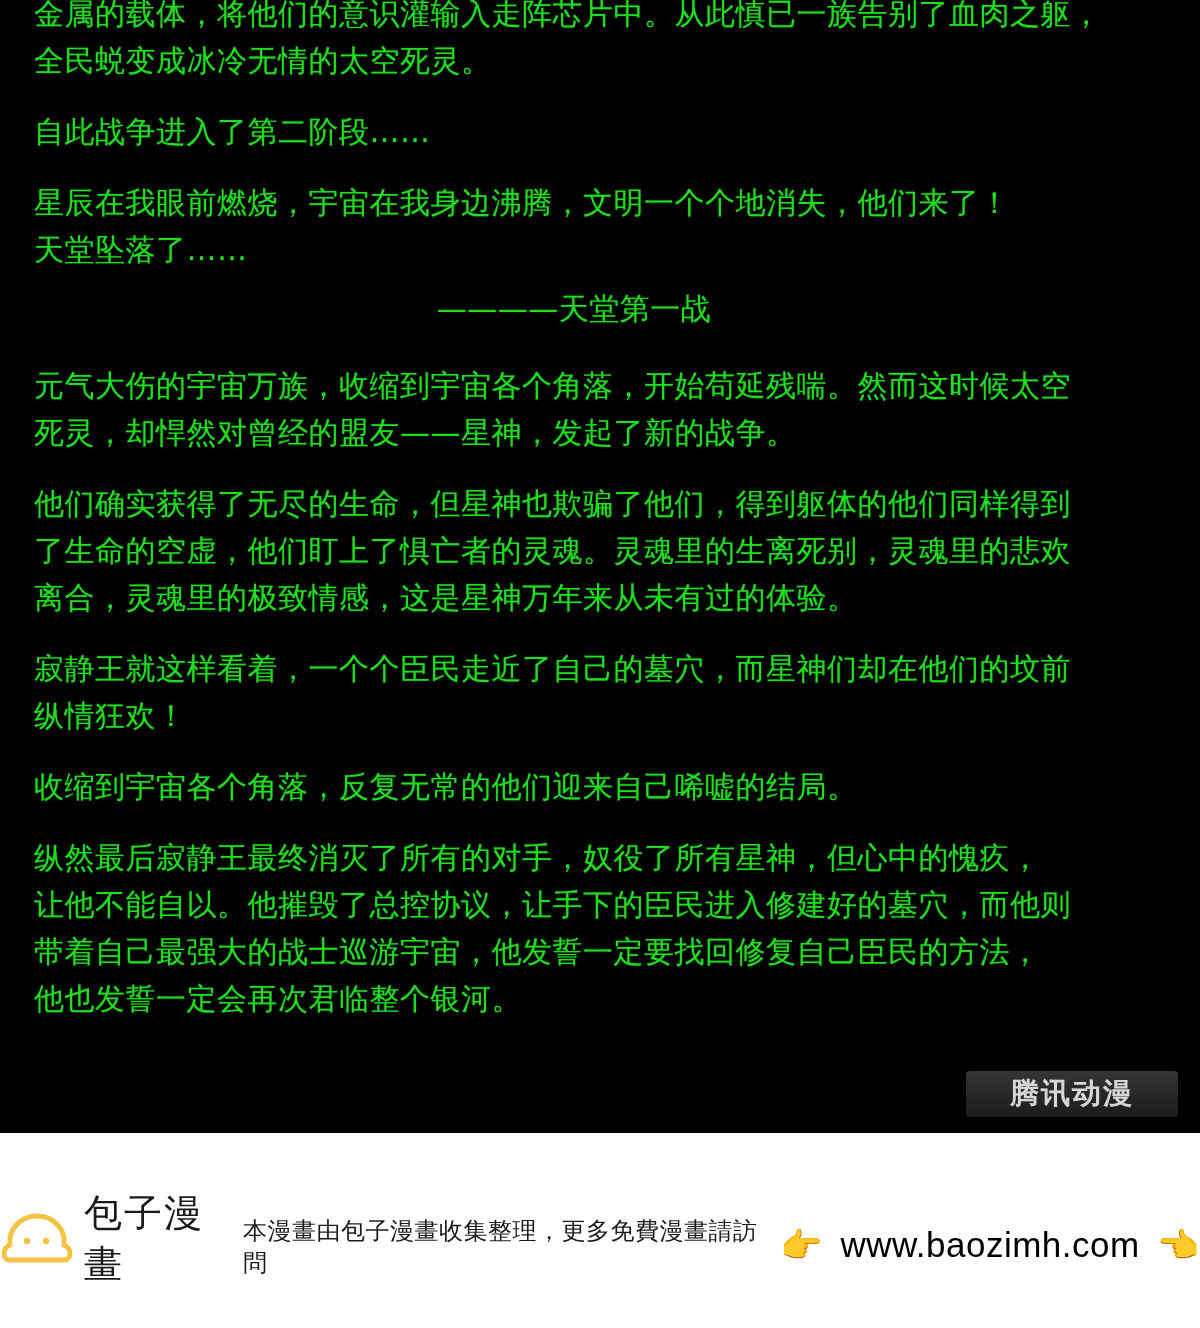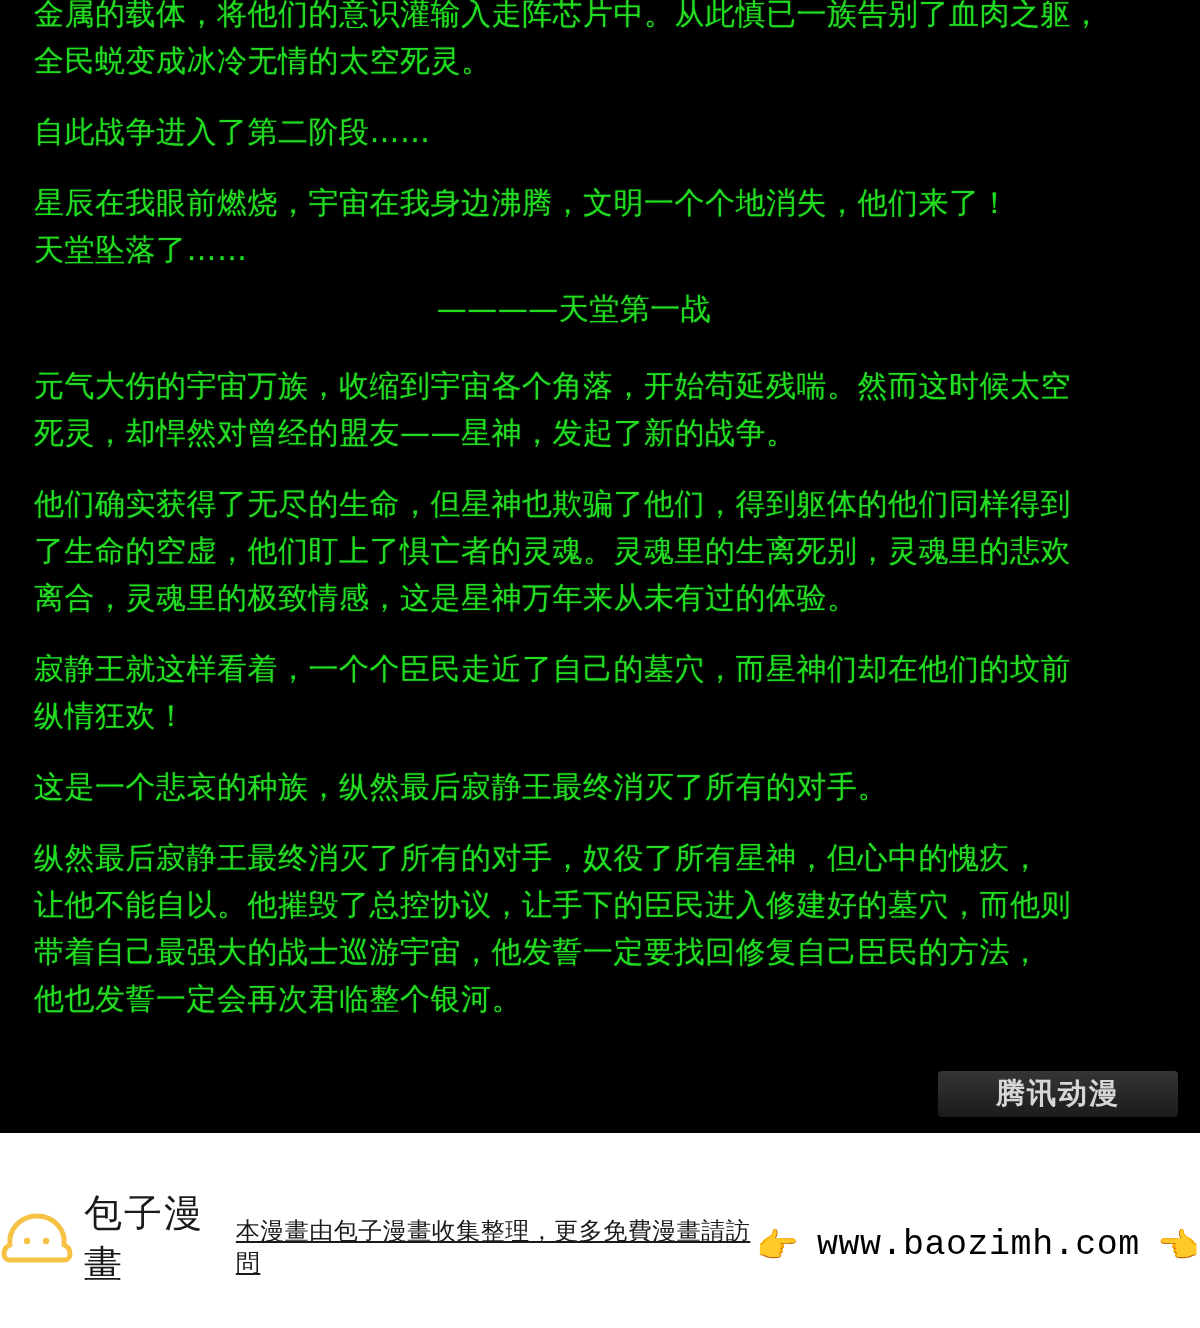--- a/index.html
+++ b/index.html
@@ -45,21 +45,21 @@
     text-align: center;
     margin: 0 40px 30px 0;
   }
   .para.tight {
     margin-bottom: 12px;
   }
   .watermark {
     position: absolute;
     right: 22px;
     bottom: 16px;
-    width: 240px;
+    width: 212px;
     height: 46px;
     display: flex;
     align-items: center;
     justify-content: center;
     color: #e9e9e9;
     font-size: 29px;
     font-weight: bold;
     letter-spacing: 2px;
     font-family: "DejaVu Sans", sans-serif;
     opacity: 0.92;
@@ -95,38 +95,37 @@
     color: #1a1a1a;
     font-family: "DejaVu Sans", sans-serif;
     letter-spacing: 2px;
   }
   .footer-note {
     margin-top: 16px;
     font-size: 24px;
     color: #1a1a1a;
     font-family: "DejaVu Sans", sans-serif;
     letter-spacing: 0.5px;
-    text-decoration: underline;
   }
   .footer-url-row {
     margin-top: 12px;
     display: flex;
     align-items: center;
     gap: 18px;
   }
   .pointer {
     font-size: 34px;
     line-height: 1;
   }
   .pointer.left { color: #f2b705; }
   .pointer.right { color: #f2b705; }
   .footer-url {
     font-size: 35px;
     color: #000000;
-    font-family: Liberation Mono, monospace;
+    font-family: Liberation Sans, sans-serif;
     letter-spacing: 0.5px;
     text-align: center;
   }
 </style>
 </head>
 <body>
 
 <div class="page">
 
   <div class="comic-panel">
@@ -137,21 +136,21 @@
       <p class="para tight">星辰在我眼前燃烧，宇宙在我身边沸腾，文明一个个地消失，他们来了！
 天堂坠落了……</p>
       <p class="para attribution">————天堂第一战</p>
       <p class="para">元气大伤的宇宙万族，收缩到宇宙各个角落，开始苟延残喘。然而这时候太空
 死灵，却悍然对曾经的盟友——星神，发起了新的战争。</p>
       <p class="para">他们确实获得了无尽的生命，但星神也欺骗了他们，得到躯体的他们同样得到
 了生命的空虚，他们盯上了惧亡者的灵魂。灵魂里的生离死别，灵魂里的悲欢
 离合，灵魂里的极致情感，这是星神万年来从未有过的体验。</p>
       <p class="para">寂静王就这样看着，一个个臣民走近了自己的墓穴，而星神们却在他们的坟前
 纵情狂欢！</p>
-      <p class="para">这是一个悲哀的种族，纵然最后寂静王最终消灭了所有的对手。</p>
+      <p class="para">收缩到宇宙各个角落，反复无常的他们迎来自己唏嘘的结局。</p>
       <p class="para">纵然最后寂静王最终消灭了所有的对手，奴役了所有星神，但心中的愧疚，
 让他不能自以。他摧毁了总控协议，让手下的臣民进入修建好的墓穴，而他则
 带着自己最强大的战士巡游宇宙，他发誓一定要找回修复自己臣民的方法，
 他也发誓一定会再次君临整个银河。</p>
     </div>
 
     <div class="watermark">腾讯动漫</div>
   </div>
 
   <div class="footer">

